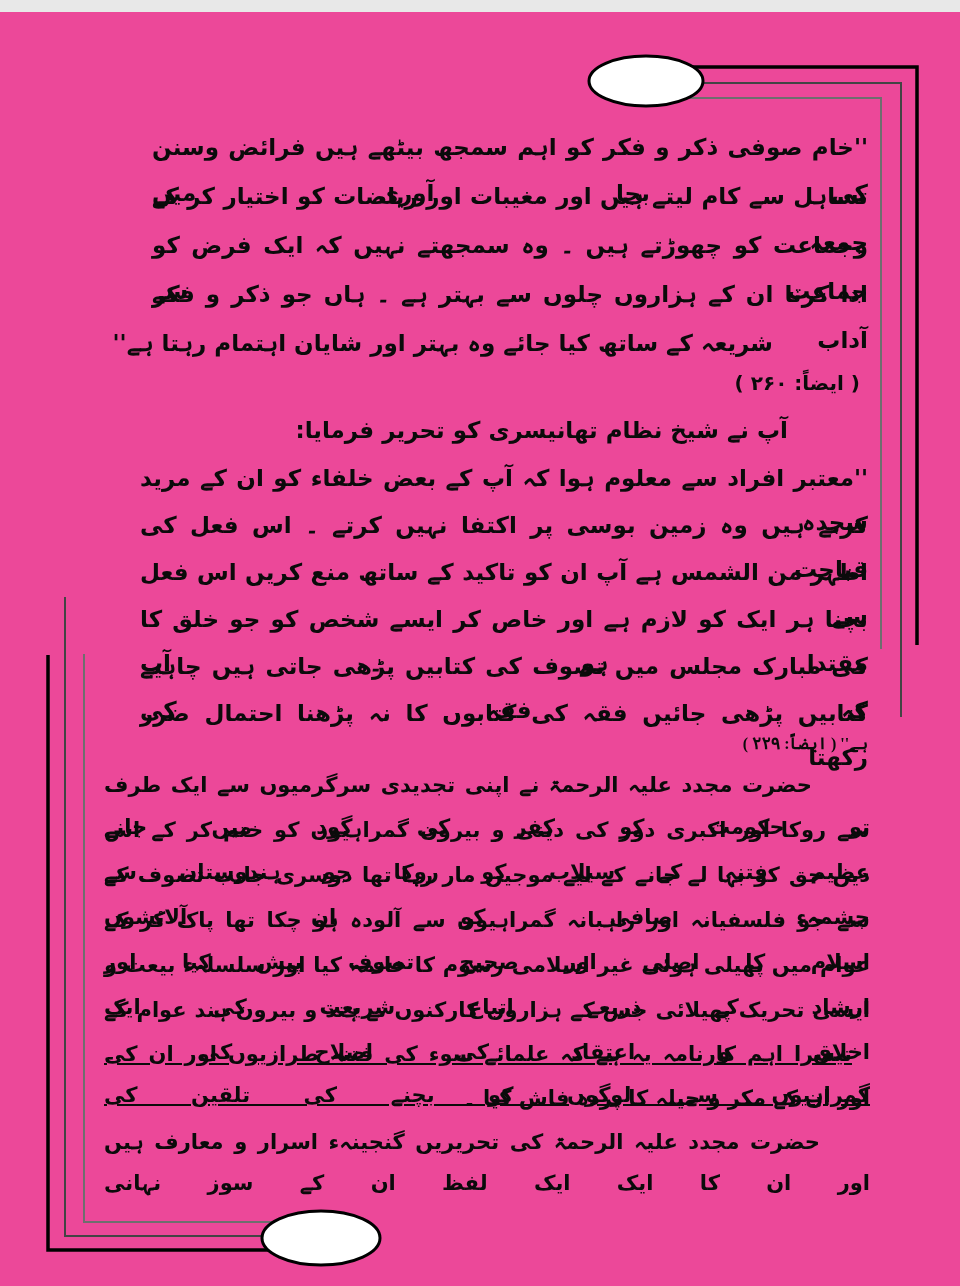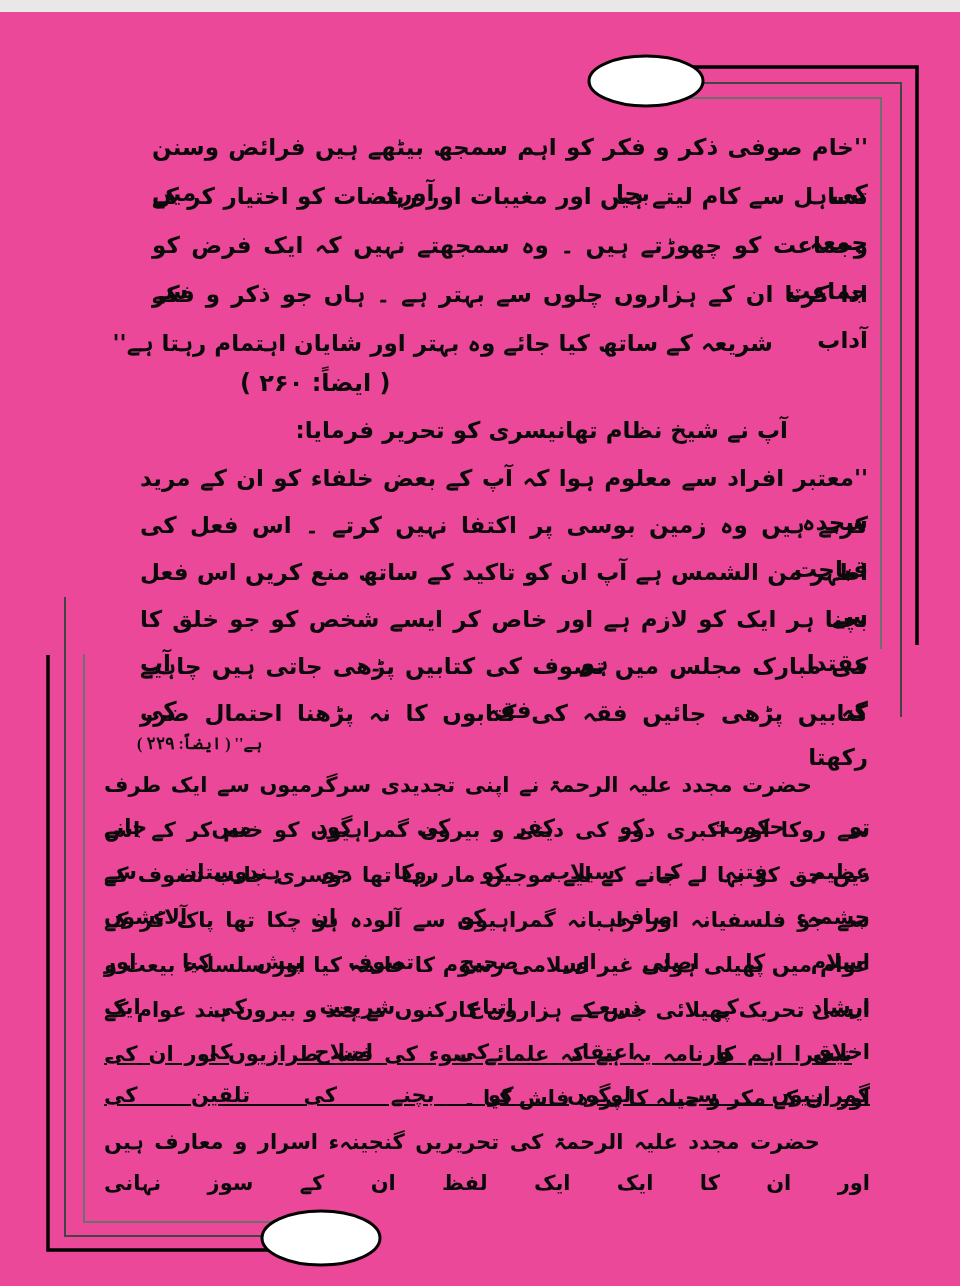--- a/index.html
+++ b/index.html
@@ -5,28 +5,28 @@
   html,body{margin:0;padding:0;background:#e8e8e8;}
   .page{
     position:relative;width:960px;height:1286px;background:#ec4899;
     font-family:"DejaVu Sans",sans-serif;color:#0a0a0a;overflow:hidden;
     margin:12px auto;
   }
   .orn{position:absolute;top:0;left:0;width:960px;height:1286px;pointer-events:none;}
   .txt{position:absolute;direction:rtl;font-weight:700;color:#0b0b0b;}
   .line{display:block;}
   .j{text-align:justify;text-align-last:justify;}
-  .l{white-space:nowrap;text-align:left;}
+  .l{white-space:nowrap;text-align:right;}
   .r{white-space:nowrap;text-align:right;}
 
   .bq1{top:112px;right:92px;left:152px;font-size:23px;}
   .bq1 .line{height:49px;line-height:46px;}
   .bq2{top:444px;right:92px;left:140px;font-size:23px;}
   .bq2 .line{height:47px;line-height:44px;}
-  .cite1{top:354px;right:84px;left:105px;font-size:24px;height:34px;line-height:34px;padding-left:135px;}
+  .cite1{top:354px;right:100px;left:105px;font-size:20px;height:34px;line-height:34px;padding-left:135px;}
   .cite2{top:714px;right:92px;left:105px;font-size:16px;height:38px;line-height:36px;padding-left:32px;font-family:Liberation Serif, serif;}
   .intro{top:398px;right:92px;left:105px;font-size:23px;height:42px;line-height:40px;padding-right:80px;text-align:right;}
   .p1{top:752px;right:90px;left:104px;font-size:21px;}
   .p1 .line{height:45px;line-height:42px;}
   .p2{top:1022px;right:90px;left:104px;font-size:21px;}
   .p2 .line{height:44px;line-height:41px;}
   .p3{top:1110px;right:90px;left:104px;font-size:21px;}
   .p3 .line{height:44px;line-height:41px;}
   .indent58{text-indent:58px;}
   .indent18{text-indent:18px;text-decoration:underline;}

